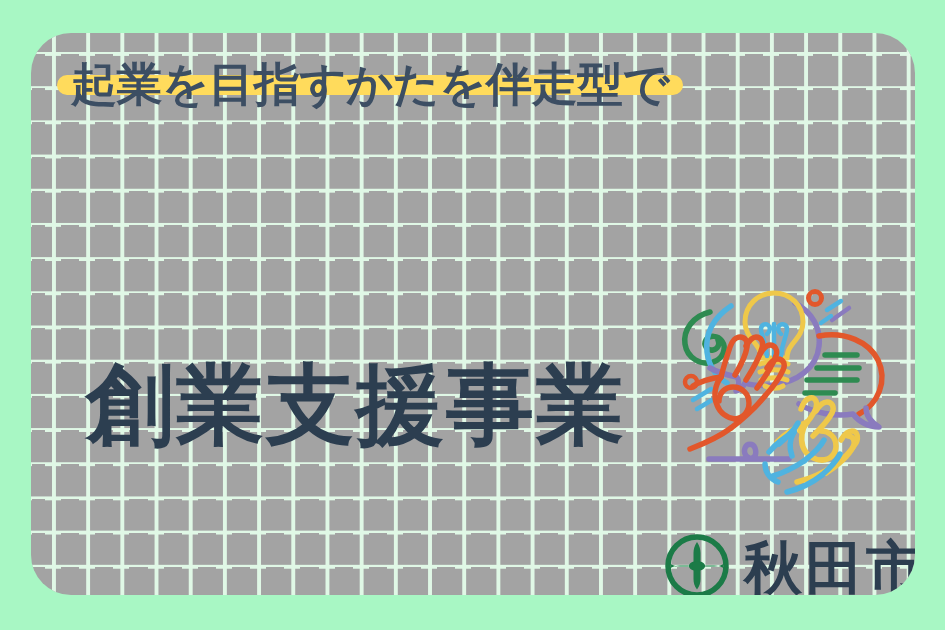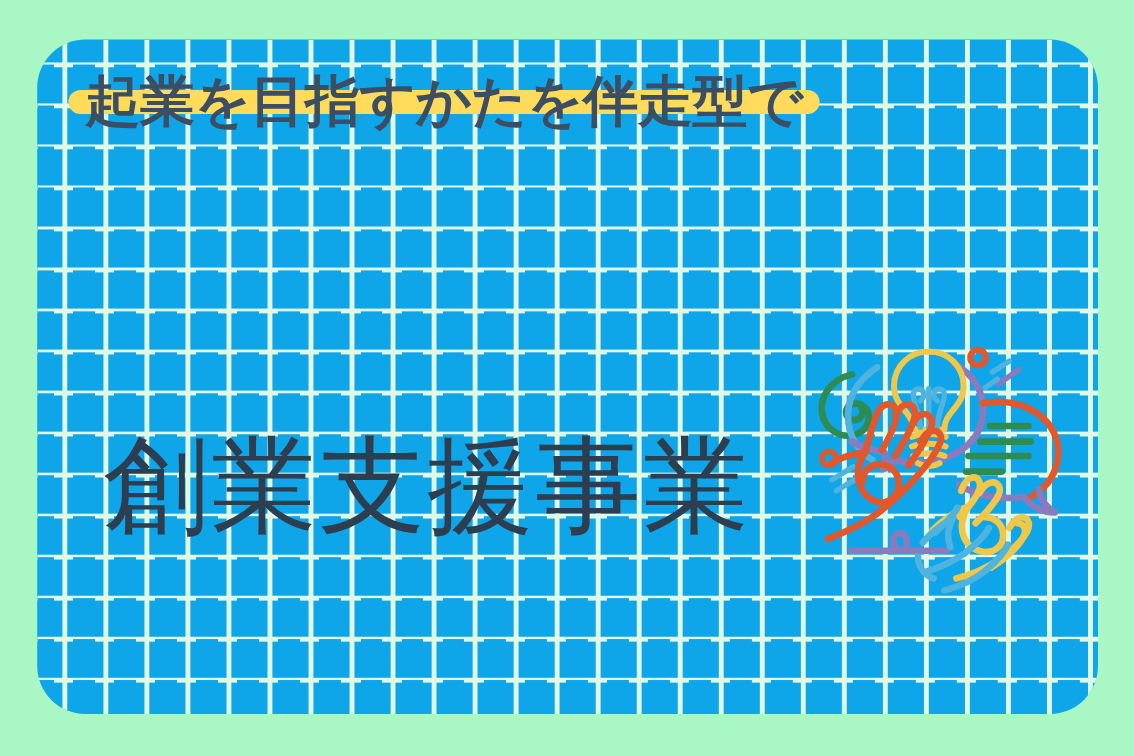--- a/index.html
+++ b/index.html
@@ -23,21 +23,21 @@
     overflow: hidden;
   }
 
   
   #card {
     position: absolute;
     left: 31px;
     top: 33px;
     width: 884px;
     height: 562px;
-    background: #0ea5e9;
+    background: #a3a3a3;
     border-radius: 40px;
     overflow: hidden;
   }
 
   
   #grid-pattern {
     position: absolute;
     left: 0;
     top: 0;
     width: 100%;
@@ -88,21 +88,21 @@
   .hl-row { line-height: 0; }
 
   
   #main-title {
     position: absolute;
     left: 55px;
     top: 322px;
     margin: 0;
     font-size: 88px;
     line-height: 100px;
-    font-weight: 400;
+    font-weight: 700;
     letter-spacing: 2px;
     color: #2C3E50;
     white-space: nowrap;
   }
 
   
   #illustration {
     position: absolute;
     left: 638px;
     top: 243px;
@@ -235,15 +235,34 @@
             <path d="M153 199 C161 192 168 184 171 178"></path>
             <path d="M135 185 C144 178 152 170 155 164"></path>
             <path d="M110 168 C118 161 126 153 129 147"></path>
             <path d="M96 188 C96 196 101 203 109 206"></path>
           </g>
 
         </g>
       </svg>
     </div>
 
+    <div id="city-logo">
+      <span id="city-emblem">
+        <svg width="66" height="66" viewBox="0 0 66 66" xmlns="http://www.w3.org/2000/svg">
+          <circle cx="33" cy="33" r="29" fill="none" stroke="#1B7B47" stroke-width="5.5"></circle>
+          <g fill="#1B7B47">
+            <path d="M33 9 C30.5 13 29.5 16 29.5 20 L29.5 28.5
+                     C27 29 25 31 24.5 33.5 L16 33.5 C12 33.5 9 32.5 5.5 30.5
+                     C7 33 7 33 5.5 35.5 C9 33.5 12 32.5 16 32.5 L24.5 32.5
+                     C25 35 27 37 29.5 37.5 L29.5 46
+                     C29.5 50 30.5 53 33 56.5 C35.5 53 36.5 50 36.5 46 L36.5 37.5
+                     C39 37 41 35 41.5 32.5 L50 32.5 C54 32.5 57 33.5 60.5 35.5
+                     C59 33 59 33 60.5 30.5 C57 32.5 54 33.5 50 33.5 L41.5 33.5
+                     C41 31 39 29 36.5 28.5 L36.5 20 C36.5 16 35.5 13 33 9 Z"></path>
+          </g>
+          <circle cx="33" cy="33" r="5" fill="#1B7B47"></circle>
+        </svg>
+      </span>
+      <span id="city-name">秋田市</span>
+    </div>
 
   </div>
 </div>
 
 </body></html>

